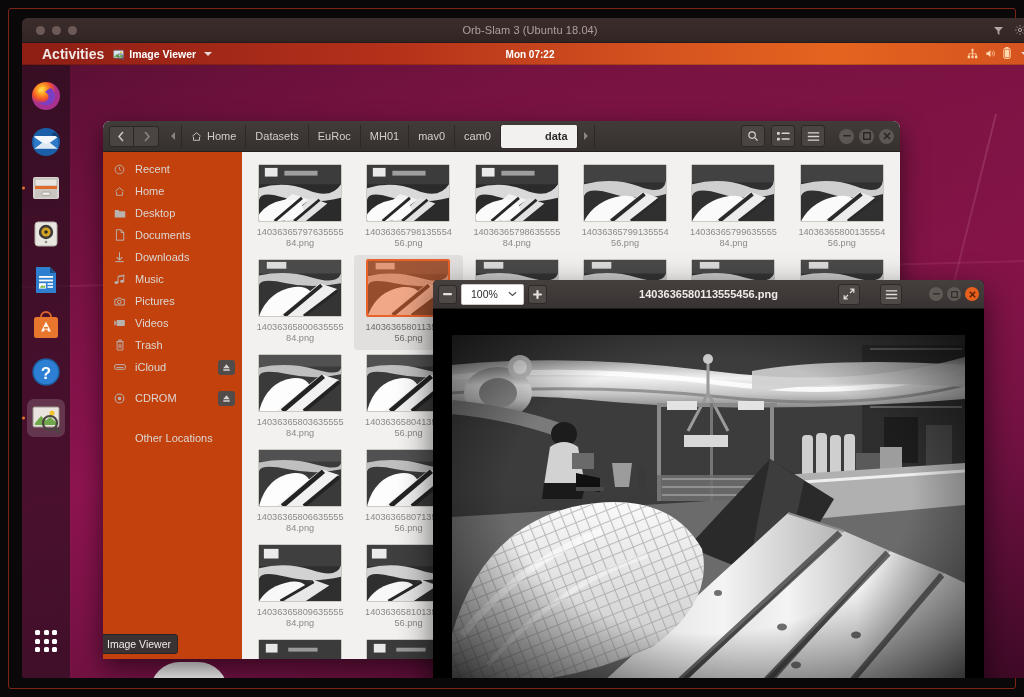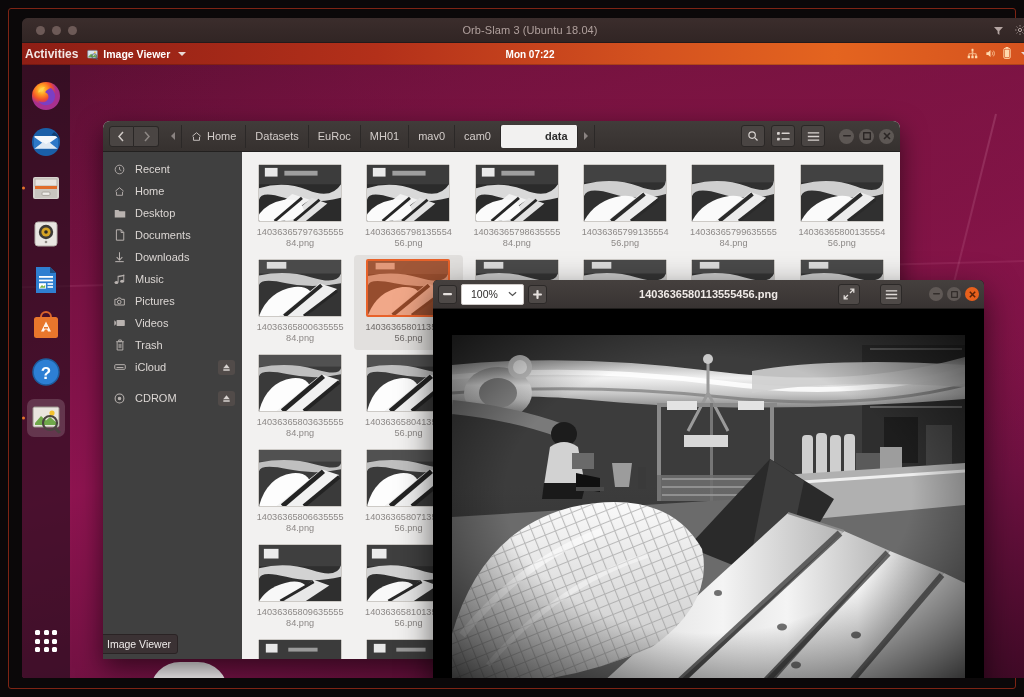--- a/index.html
+++ b/index.html
@@ -25,21 +25,21 @@
     font-size:11px; color:#b0a09d; letter-spacing:.1px; }
   .tb-right { margin-left:auto; display:flex; gap:10px; padding-right:12px;
     align-items:center; position:relative; z-index:2; }
   .tb-right svg { display:block; }
 
   
   #gnome-topbar { position:relative; height:22px;
     background:linear-gradient(90deg,#8e1e15 0%,#b3301a 35%,#d4521f 62%,#e4641f 80%,#d4521f 100%);
     display:flex; align-items:center; font-size:10.5px; color:#fff;
     font-weight:bold; box-shadow:inset 0 -1px 0 rgba(0,0,0,.18); }
-  #activities-button { padding:0 9px 0 3px; font-size:12px; color:#f2e7e5; }
+  #activities-button { padding:0 9px 0 20px; font-size:14px; color:#f2e7e5; }
   #appmenu { display:flex; align-items:center; gap:5px; color:#fff; }
   #appmenu .mini-ico { width:11px; height:11px; display:block; }
   .caret-dn { width:0;height:0;border-left:4px solid transparent;
     border-right:4px solid transparent;border-top:4px solid #e9d9d6; margin-left:3px;}
   #topbar-clock { position:absolute; left:0; right:0; text-align:center;
     font-size:10px; color:#fff; font-weight:bold; pointer-events:none; }
   #topbar-status { margin-left:auto; display:flex; align-items:center; gap:7px;
     padding-right:9px; position:relative; z-index:2; }
 
   
@@ -94,21 +94,21 @@
   .crumb.home svg { margin-right:1px; }
   #files-header .spacer { flex:1; }
   .hbtn { width:24px; height:22px; border-radius:3px; background:#4a4543;
     border:1px solid #2a2726; display:flex; align-items:center;
     justify-content:center; color:#d9d4d1; }
   .wbtns { display:flex; gap:5px; margin-left:8px; }
   .wbtn { width:15px; height:15px; border-radius:50%; background:#5d5754;
     display:flex; align-items:center; justify-content:center; color:#2a2524; }
 
   #files-body { flex:1; display:flex; min-height:0; }
-  #places-sidebar { width:139px; flex:0 0 139px; background:#404040; padding-top:6px;
+  #places-sidebar { width:139px; flex:0 0 139px; background:#c2410c; padding-top:6px;
     position:relative; }
   .place { display:flex; align-items:center; height:22px; padding-left:10px;
     gap:9px; font-size:11px; color:#dcd7d4; }
   .place .pico { width:13px; display:flex; align-items:center; justify-content:center;
     color:#b9b3b0; }
   .place .eject { margin-left:auto; margin-right:7px; width:17px; height:15px;
     border-radius:3px; background:#514b49; display:flex; align-items:center;
     justify-content:center; color:#d8d3d0; }
   .place-gap { height:9px; }
   #tooltip-image-viewer { position:absolute; left:-3px; bottom:5px;
@@ -551,20 +551,24 @@
                   <path d="M6 1.6L10.4 7H1.6z"></path>
                     <rect x="1.6" y="8.4" width="8.8" height="1.8" rx=".5"></rect>
                   </svg>
               </span>
             </div>
 
 
             <div class="place-gap"></div>
             <div class="place-gap"></div>
 
+            <div class="place">
+              <span class="pico"></span>
+              <span>Other Locations</span>
+            </div>
 
             <div id="tooltip-image-viewer">Image Viewer</div>
           </div>
 
           <div id="file-grid-wrap">
             <div id="file-grid">
                 <div class="file-cell">
                   <div class="thumb">
                     <svg viewBox="0 0 84 58" preserveAspectRatio="none">
                       <rect width="84" height="58" fill="#2b2b2b"></rect>

